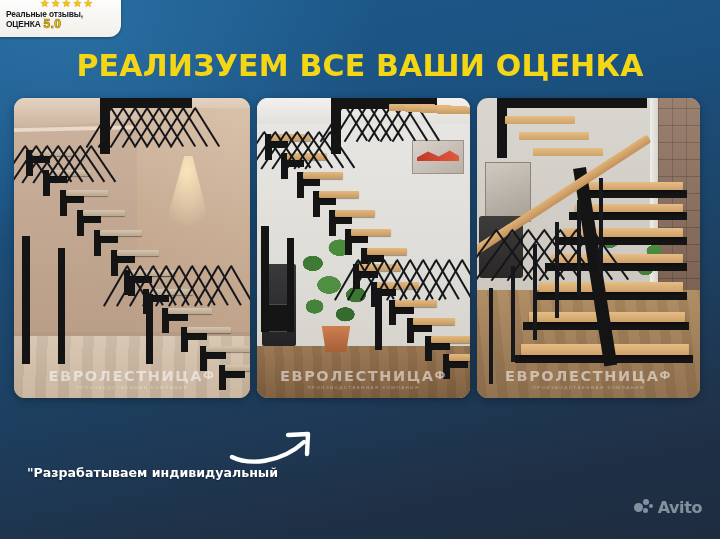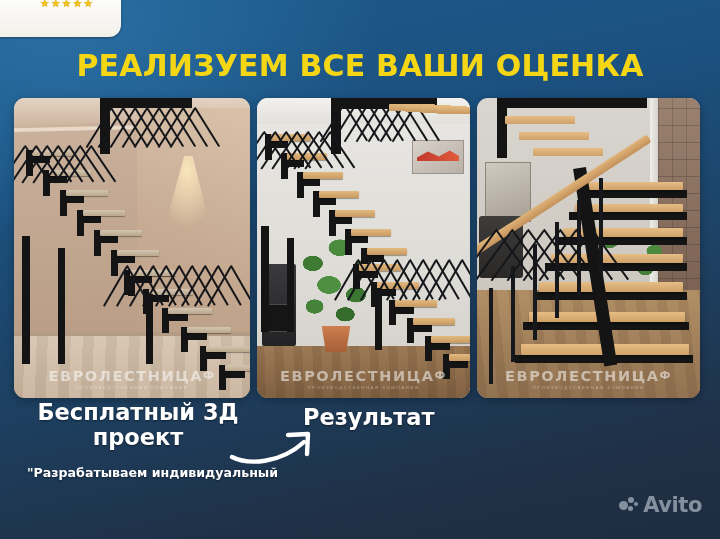--- a/index.html
+++ b/index.html
@@ -233,36 +233,42 @@
     display:flex; align-items:center; gap:5px;
     opacity:.58;
   }
   .avito .dots { position:relative; width:19px; height:17px; }
   .avito .dots i { position:absolute; border-radius:50%; background:#cfd8e2; display:block; }
   .avito .d1 { width:9px; height:9px; left:0; top:4px; }
   .avito .d2 { width:6px; height:6px; left:9px; top:0; }
   .avito .d3 { width:5px; height:5px; left:9px; top:9px; }
   .avito .d4 { width:4px; height:4px; left:15px; top:5px; }
   .avito .txt {
-    font-size:21px; font-weight:bold; color:#cfd8e2; letter-spacing:-.4px;
+    font-size:16px; font-weight:bold; color:#cfd8e2; letter-spacing:-.4px;
     font-family:"DejaVu Sans", sans-serif;
   }
 </style>
 </head>
 <body>
 
 <div id="stage">
 
   <div class="badge">
     <div class="stars">
       <span>★</span>
       <span>★</span>
       <span>★</span>
       <span>★</span>
       <span>★</span>
+    </div>
+    <div class="blines">
+      <div class="bl">Реальные отзывы,</div>
+      <div class="bl">
+        <span>ОЦЕНКА</span><span class="score">5.0</span>
+      </div>
     </div>
   </div>
 
   <div class="headline">РЕАЛИЗУЕМ ВСЕ ВАШИ ОЦЕНКА</div>
 
   <div class="photos">
 
     <div class="card c1">
       <div class="scene s1">
         <div class="ceil"></div>
@@ -536,22 +542,20 @@
             <div class="tread" style="left: 56px; top: 50px; width: 70px; height: 8px; background: linear-gradient(rgb(230, 189, 133), rgb(207, 161, 105));"></div>
           </div>
       </div>
       <div class="wm">
         <div class="wm1"><span>ЕВРОЛЕСТНИЦА</span><i>Ф</i></div>
         <div class="wm2">ПРОИЗВОДСТВЕННАЯ КОМПАНИЯ</div>
       </div>
     </div>
   </div>
 
-  <div class="lbl lbl-free">Бесплатный 3Д проект</div>
-  <div class="lbl lbl-res">Результат</div>
 
   <svg class="arrow" viewBox="0 0 98 44">
     <path d="M4 33 C 20 41, 52 40, 76 18" stroke="#ffffff" stroke-width="4.4" fill="none" stroke-linecap="round"></path>
     <path d="M60 11 L80 10 L79 30" stroke="#ffffff" stroke-width="4.4" fill="none" stroke-linecap="round" stroke-linejoin="round"></path>
   </svg>
 
   <div class="quote">
     <div>"Разрабатываем индивидуальный</div>
   </div>
 

